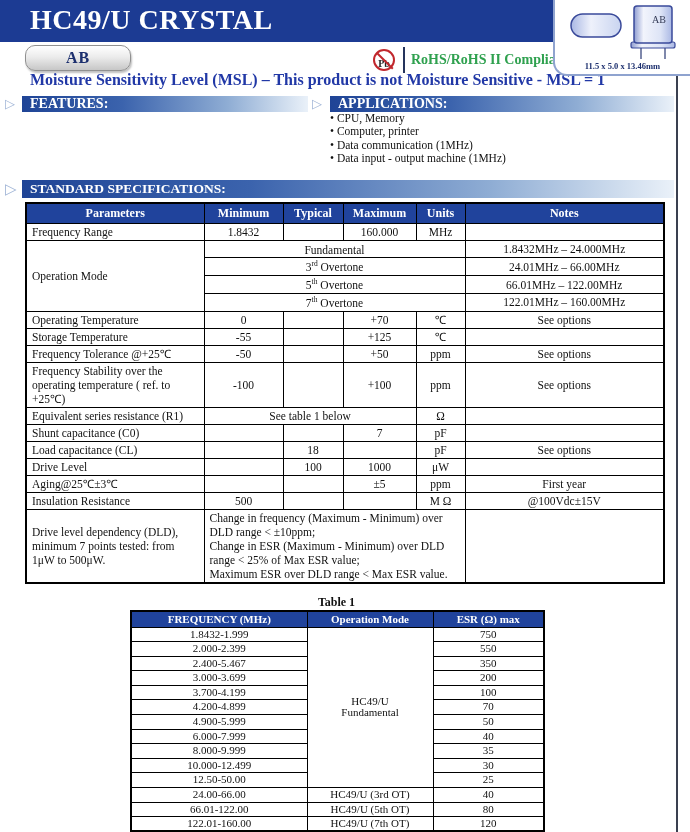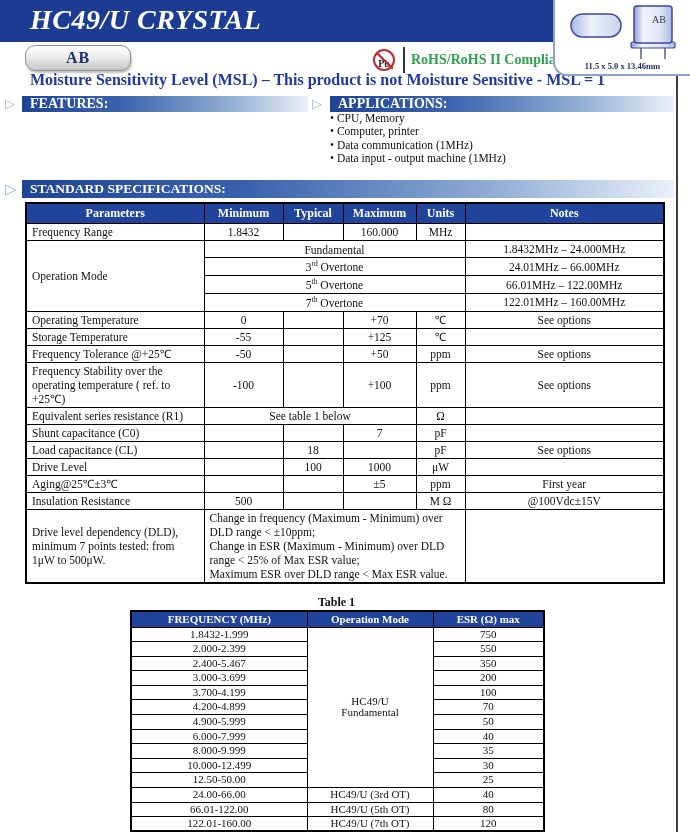--- a/index.html
+++ b/index.html
@@ -1,21 +1,21 @@
 <!DOCTYPE html>
 <html><head>
 <meta charset="utf-8">
 <style>
   * { margin:0; padding:0; box-sizing:border-box; }
   body { background:#e8e8e8; font-family:"Liberation Serif", serif; }
   .page { position:relative; width:690px; height:832px; background:#fff; overflow:hidden; margin:0 auto; }
 
   
   .banner { position:absolute; left:0; top:0; width:690px; height:42px; background:#1c3b93; }
-  .banner-title { position:absolute; left:30px; top:4px; color:#fff; font-size:28px; font-weight:bold; letter-spacing:0.5px;font-style:italic; }
+  .banner-title { position:absolute; left:30px; top:4px; color:#fff; font-size:28px; font-weight:bold; letter-spacing:0.5px; }
 
   
   .crystal-box { position:absolute; right:0; top:0; width:137px; height:76px; background:#fff;
     border-left:2px solid #8fa3cf; border-bottom:2px solid #8fa3cf; border-bottom-left-radius:14px; z-index:5; }
   .crystal-box svg { display:block; }
   .pkg-dims { position:absolute; left:0; bottom:3px; width:100%; text-align:center; font-size:8.5px; font-weight:bold; color:#1c2f6e; }
 
   
   .right-border { position:absolute; left:676px; top:76px; width:2px; height:756px; background:#3a4050; }
 

